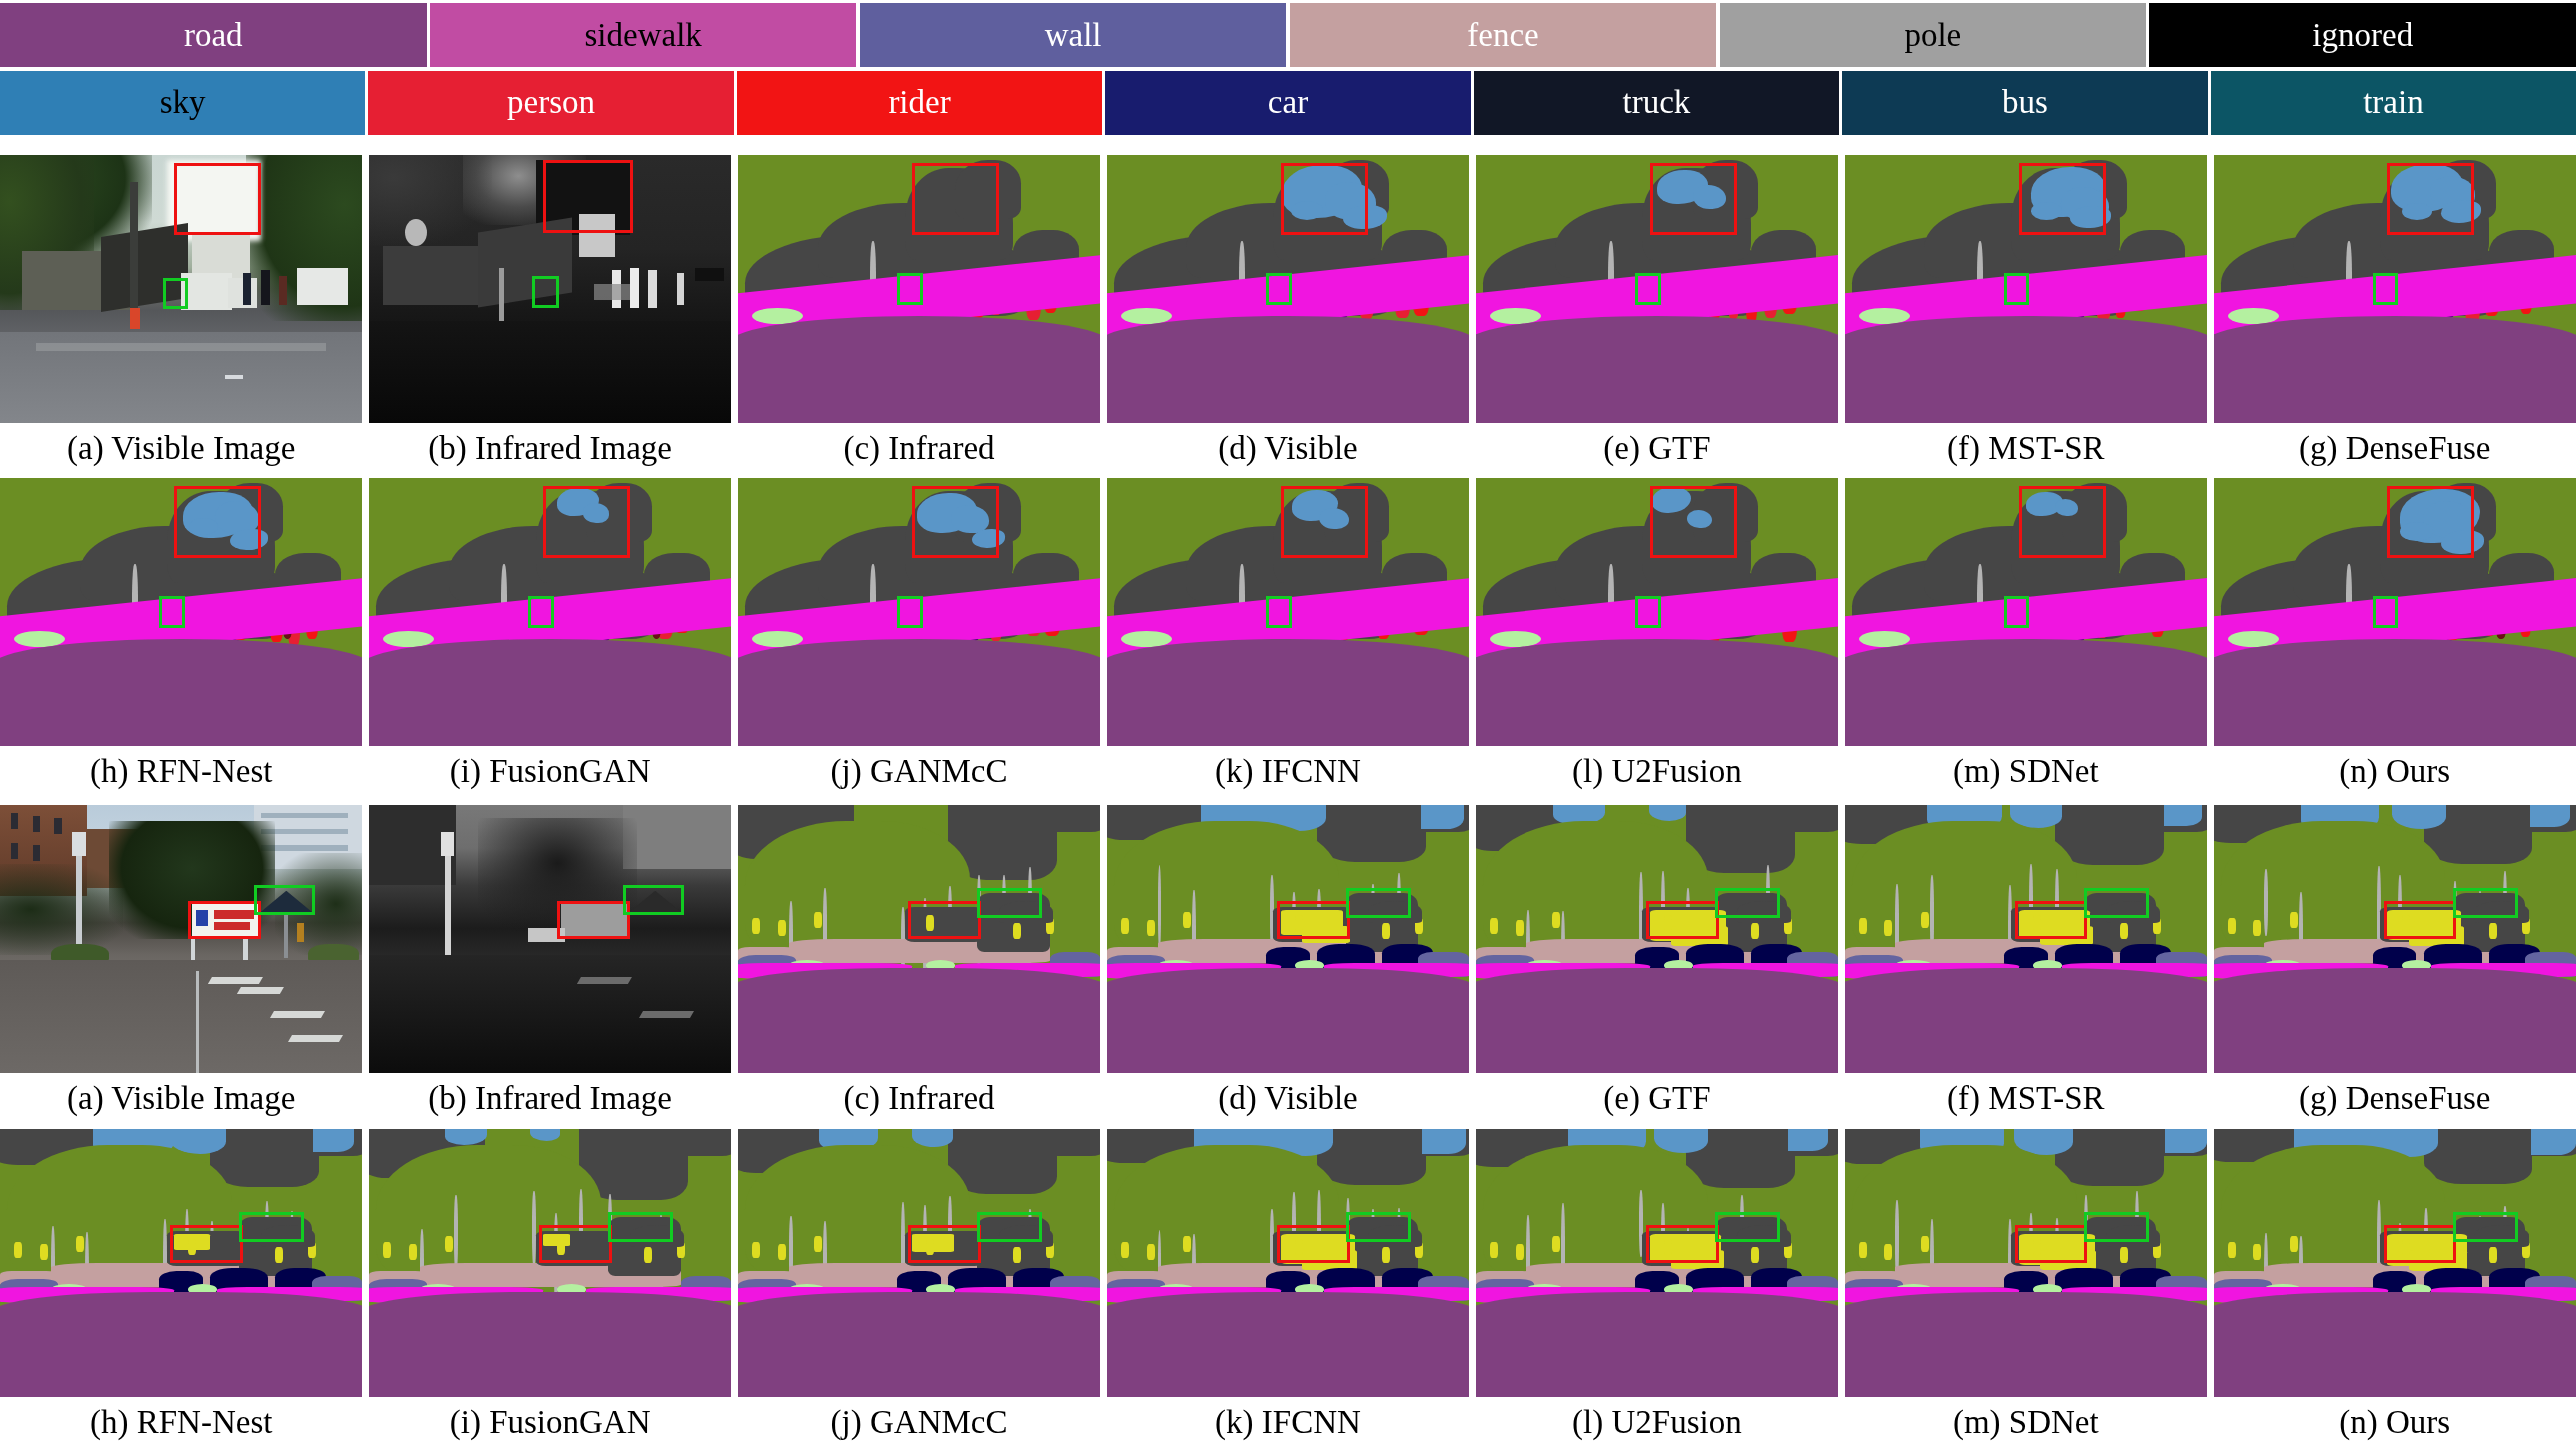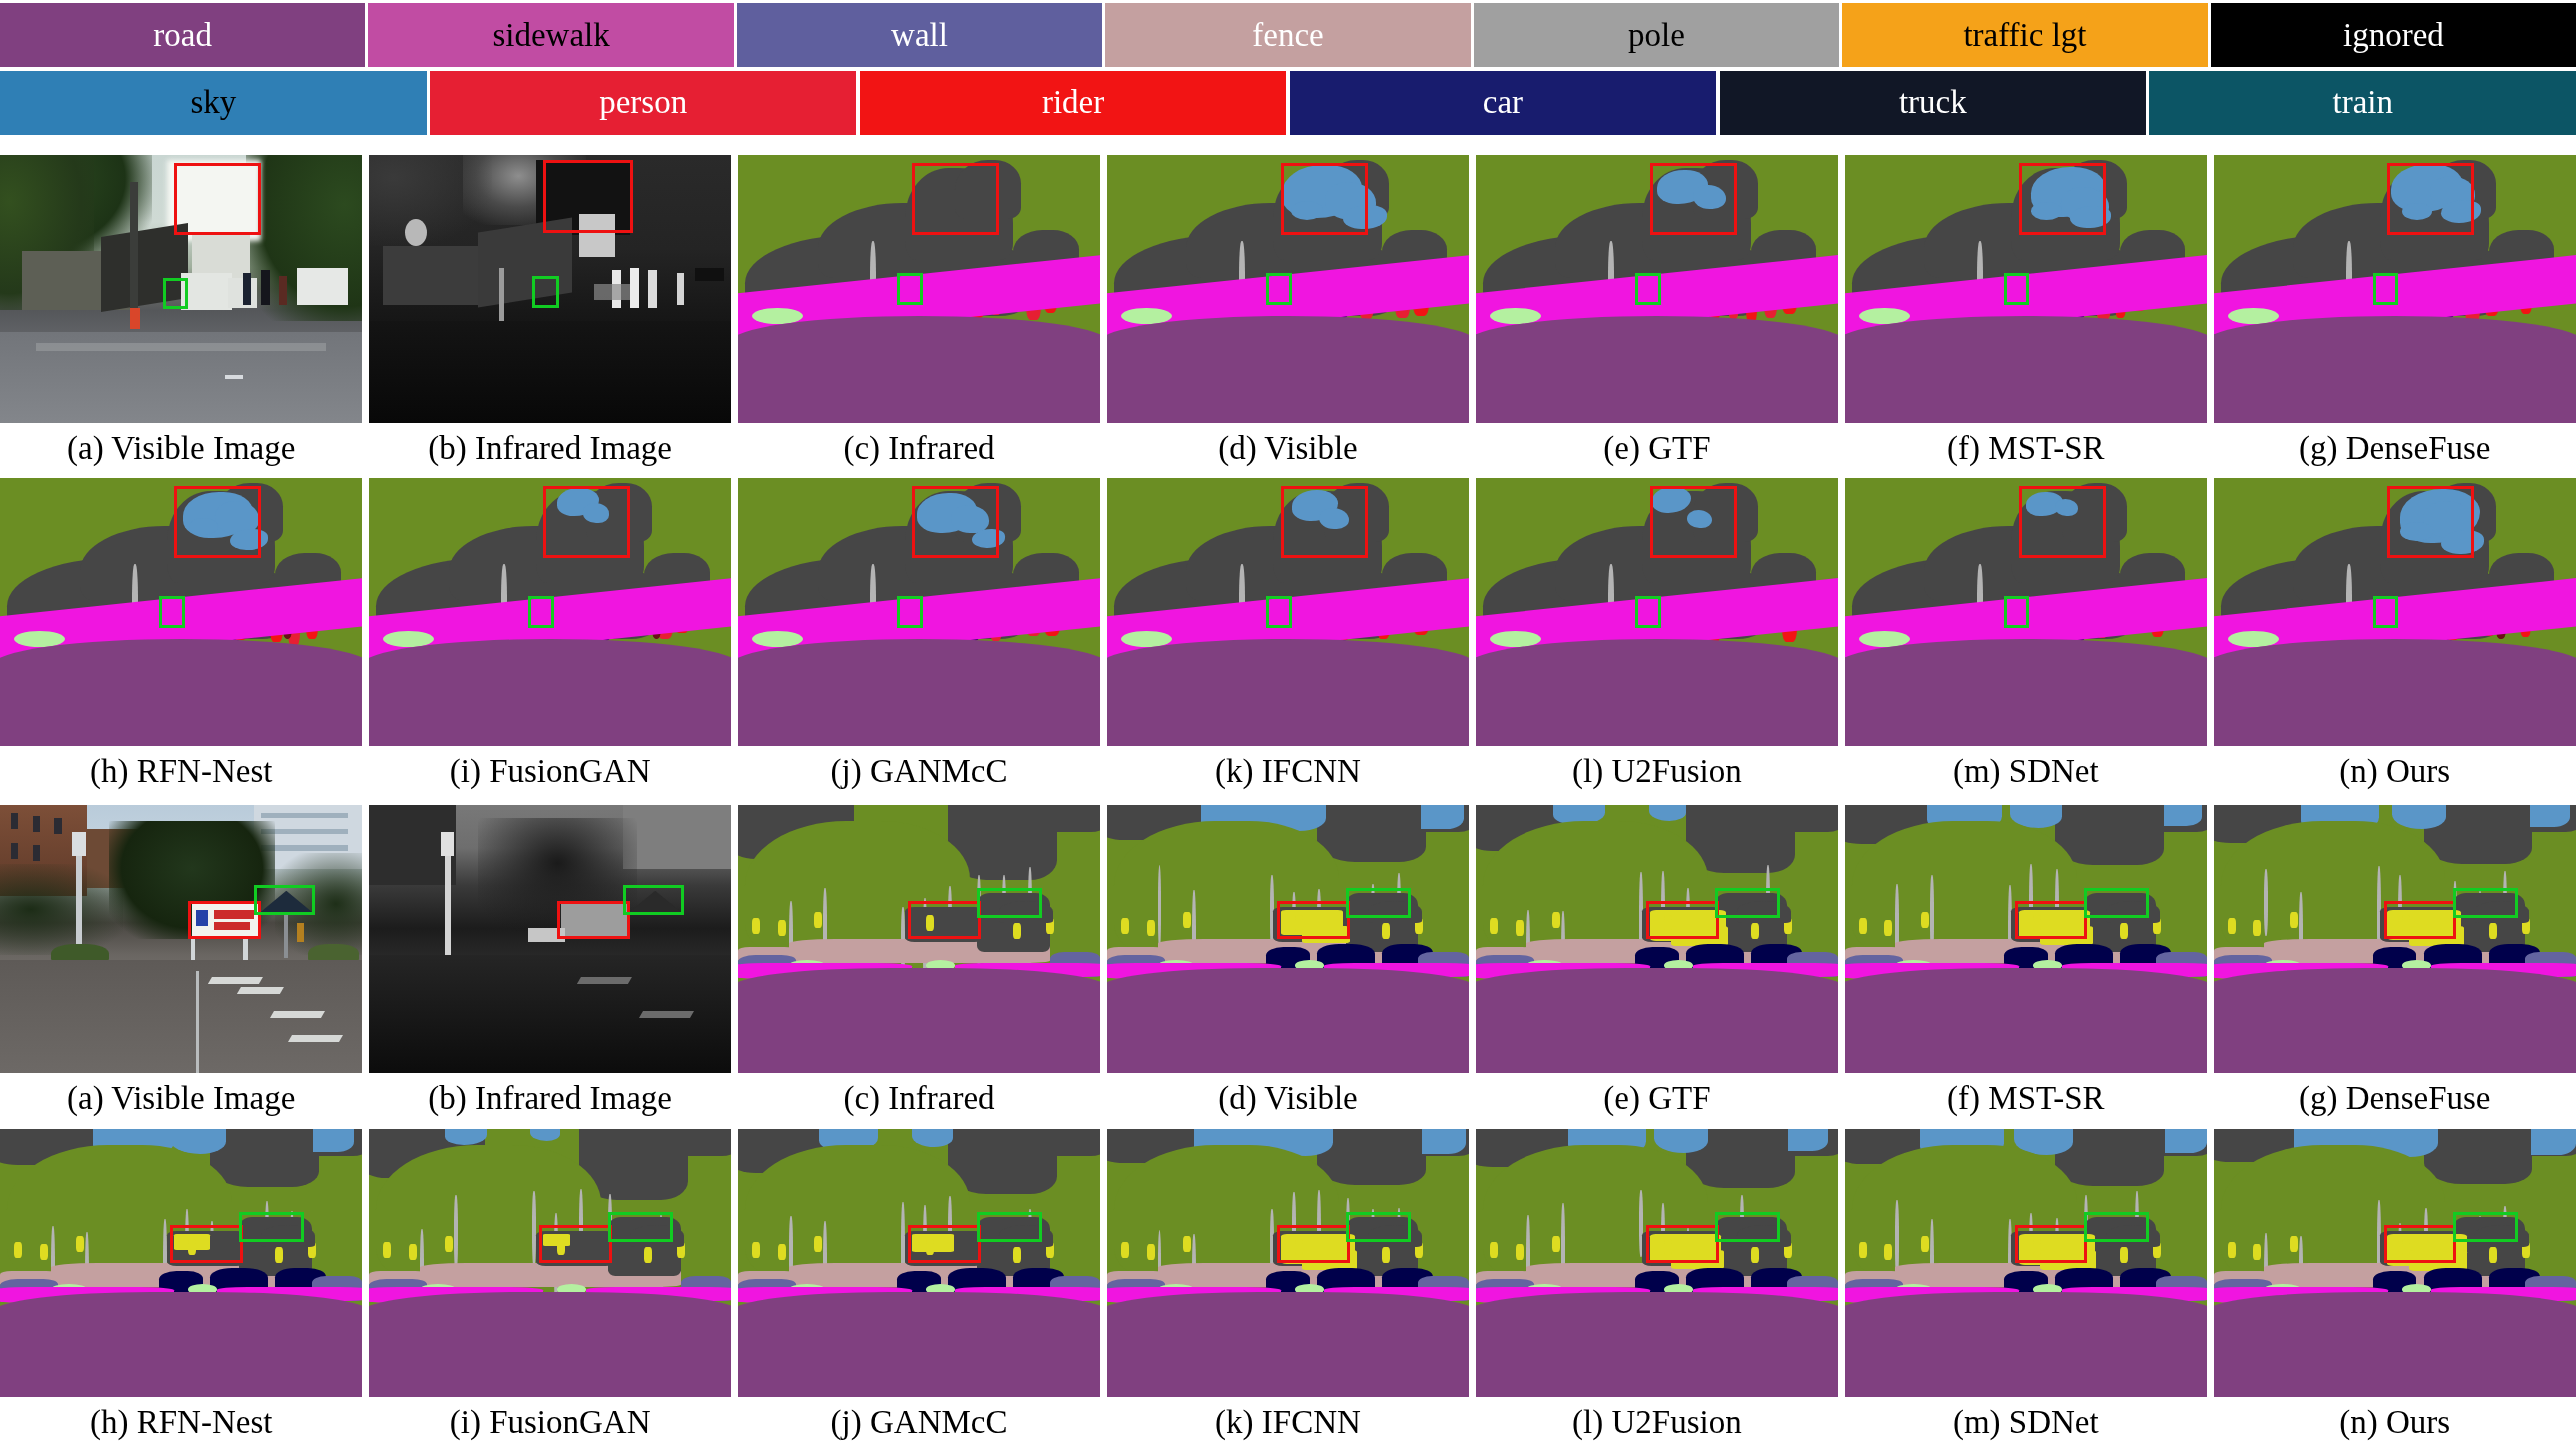--- a/index.html
+++ b/index.html
@@ -59,29 +59,29 @@
 
 <div id="fig">
 
   <div class="legend">
     <div class="legend-row" id="legendRow1">
         <div class="legend-cell" style="background: rgb(128, 64, 128); color: rgb(255, 255, 255);">road</div>
         <div class="legend-cell" style="background: rgb(193, 76, 163); color: rgb(0, 0, 0);">sidewalk</div>
         <div class="legend-cell" style="background: rgb(95, 95, 158); color: rgb(255, 255, 255);">wall</div>
         <div class="legend-cell" style="background: rgb(196, 160, 160); color: rgb(255, 255, 255);">fence</div>
         <div class="legend-cell" style="background: rgb(160, 160, 160); color: rgb(0, 0, 0);">pole</div>
-        <div class="legend-cell" style="background: rgb(245, 162, 25); color: rgb(0, 0, 0);">traffic lgt</div>
         <div class="legend-cell" style="background: rgb(0, 0, 0); color: rgb(255, 255, 255);">ignored</div>
       </div>
     <div class="legend-row" id="legendRow2">
         <div class="legend-cell" style="background: rgb(47, 127, 181); color: rgb(0, 0, 0);">sky</div>
         <div class="legend-cell" style="background: rgb(230, 31, 51); color: rgb(255, 255, 255);">person</div>
         <div class="legend-cell" style="background: rgb(242, 20, 20); color: rgb(255, 255, 255);">rider</div>
         <div class="legend-cell" style="background: rgb(24, 28, 110); color: rgb(255, 255, 255);">car</div>
         <div class="legend-cell" style="background: rgb(17, 23, 38); color: rgb(255, 255, 255);">truck</div>
+        <div class="legend-cell" style="background: rgb(13, 58, 84); color: rgb(255, 255, 255);">bus</div>
         <div class="legend-cell" style="background: rgb(12, 85, 101); color: rgb(255, 255, 255);">train</div>
       </div>
   </div>
 
   <div class="band" style="top:155px">
     <div class="prow">
 
       <div class="pcell">
         <div class="panel photo">
           <div class="ph" style="background:linear-gradient(#c9d6d2 0%,#cfdad4 25%,#9fae9c 42%,#6c6f69 50%,#55575a 58%,#6e7175 78%,#7b7e82 100%)"></div>

